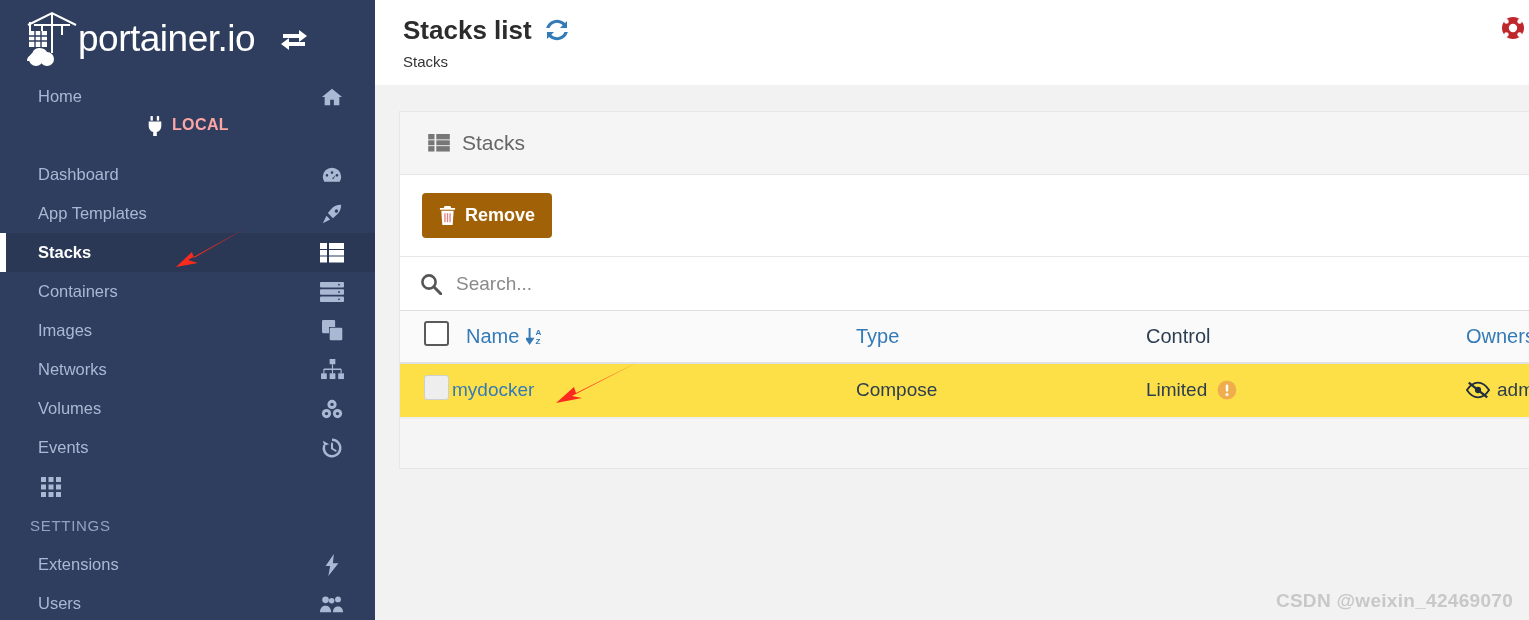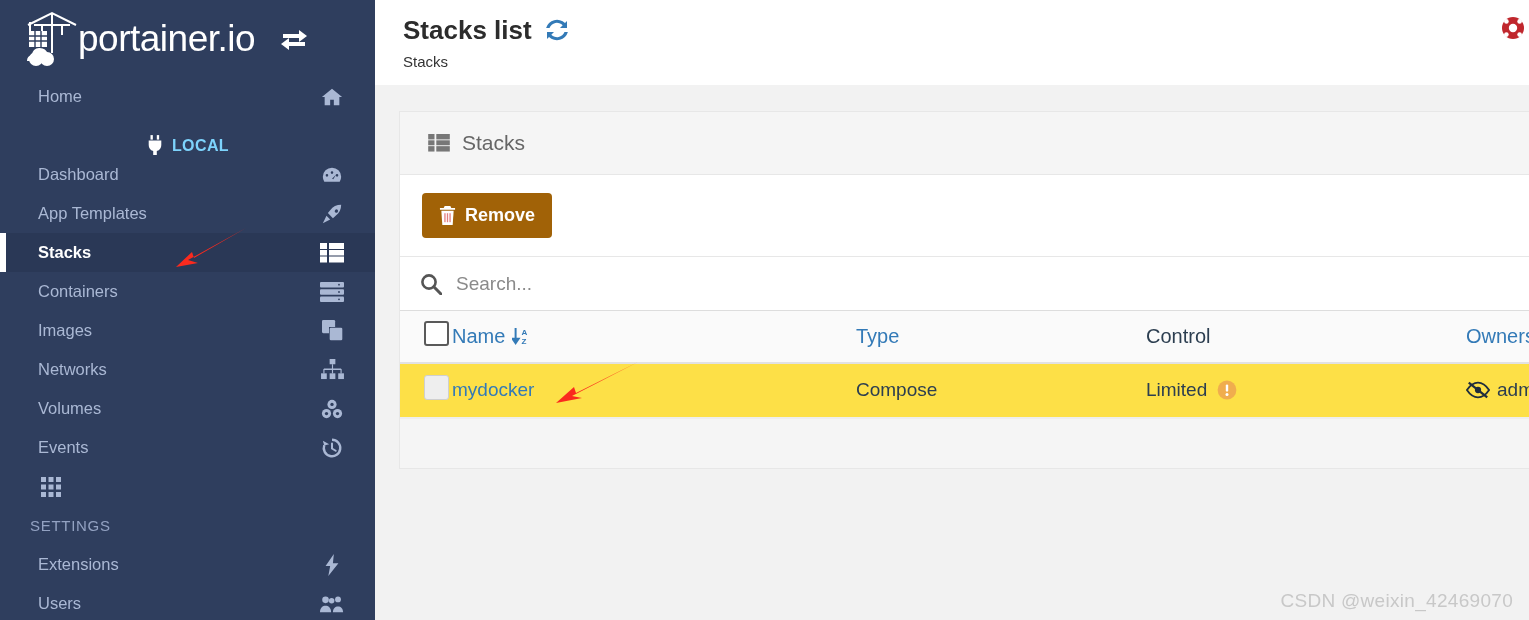--- a/index.html
+++ b/index.html
@@ -63,23 +63,23 @@
   .nav-item.active::before {
     content: "";
     position: absolute;
     left: 0; top: 0; bottom: 0;
     width: 6px;
     background: #ffffff;
   }
   .endpoint-row {
     height: 39px;
     display: flex;
-    align-items: flex-end;
+    align-items: flex-start;
     justify-content: center;
-    color: #7dd3fc;
+    color: #fca5a5;
     font-size: 16px;
     font-weight: bold;
     letter-spacing: 0.4px;
   }
   .endpoint-row .plug { width: 18px; height: 20px; margin-right: 8px; }
   .section-title {
     height: 39px;
     display: flex;
     align-items: center;
     padding-left: 30px;
@@ -224,40 +224,41 @@
     border: 2px solid #5a5a5a;
     border-radius: 3px;
     background: #ffffff;
     display: inline-block;
     cursor: pointer;
   }
   .cbox.row {
     border: 1px solid #cfcfcf;
     background: #eeeeee;
   }
-  .th-inner { display: flex; align-items: center; }
+  .th-inner { display: flex; align-items: center; margin-left: 14px; }
   .sort-icon { margin-left: 7px; width: 18px; height: 20px; }
   .link { color: #337ab7; cursor: pointer; }
   .cell-flex { display: flex; align-items: center; }
   .warn-icon { margin-left: 10px; width: 20px; height: 20px; }
   .eye-slash { margin-right: 7px; width: 24px; height: 18px; }
   .panel-footer {
     background: #f5f5f5;
     height: 50px;
     border-top: 1px solid #eeeeee;
   }
 
   
   .annot { position: absolute; pointer-events: none; }
   .watermark {
     position: absolute;
     right: 16px; bottom: 8px;
     color: #c8c8c8;
     font-size: 19px;
     letter-spacing: 0.3px;
+    font-weight: bold;
   }
 </style>
 </head>
 <body>
 
 <div class="app">
 
   <div class="sidebar">
 
     <div class="logo-row">

